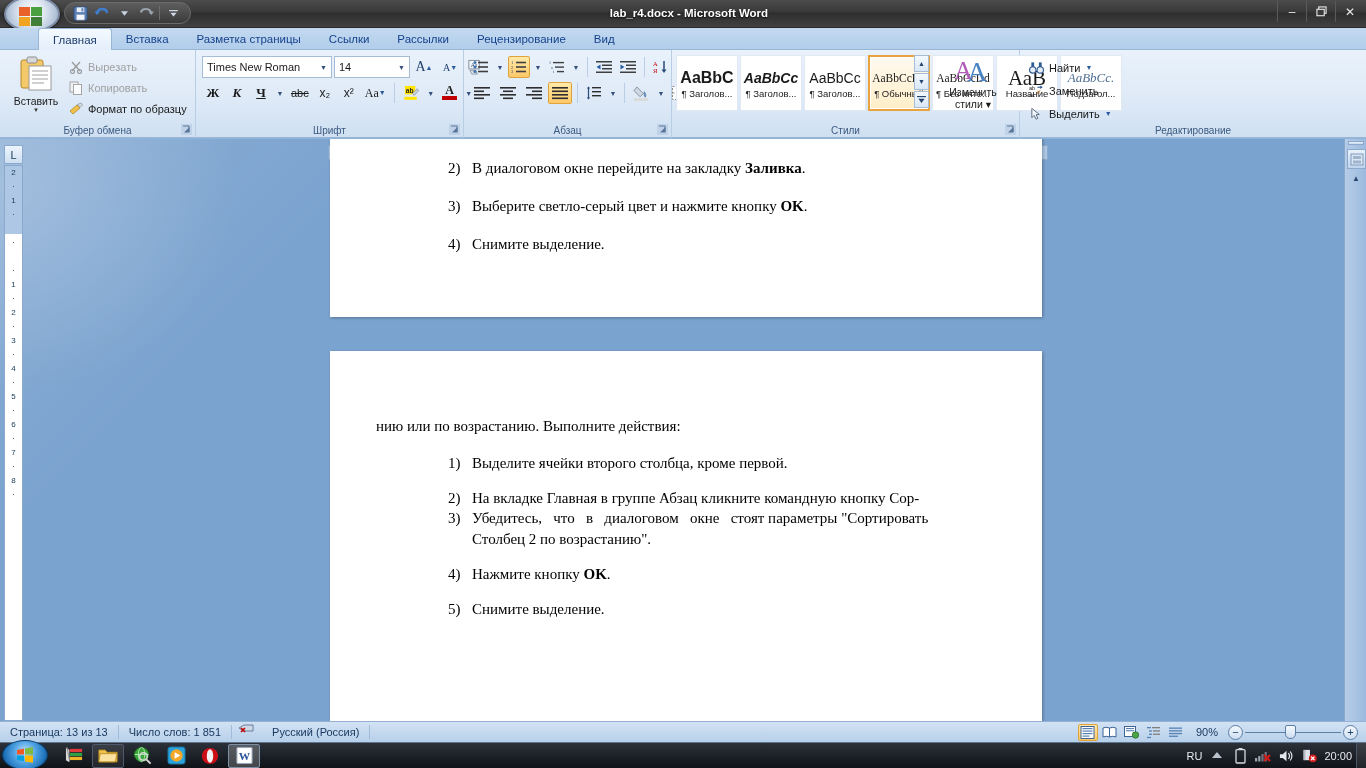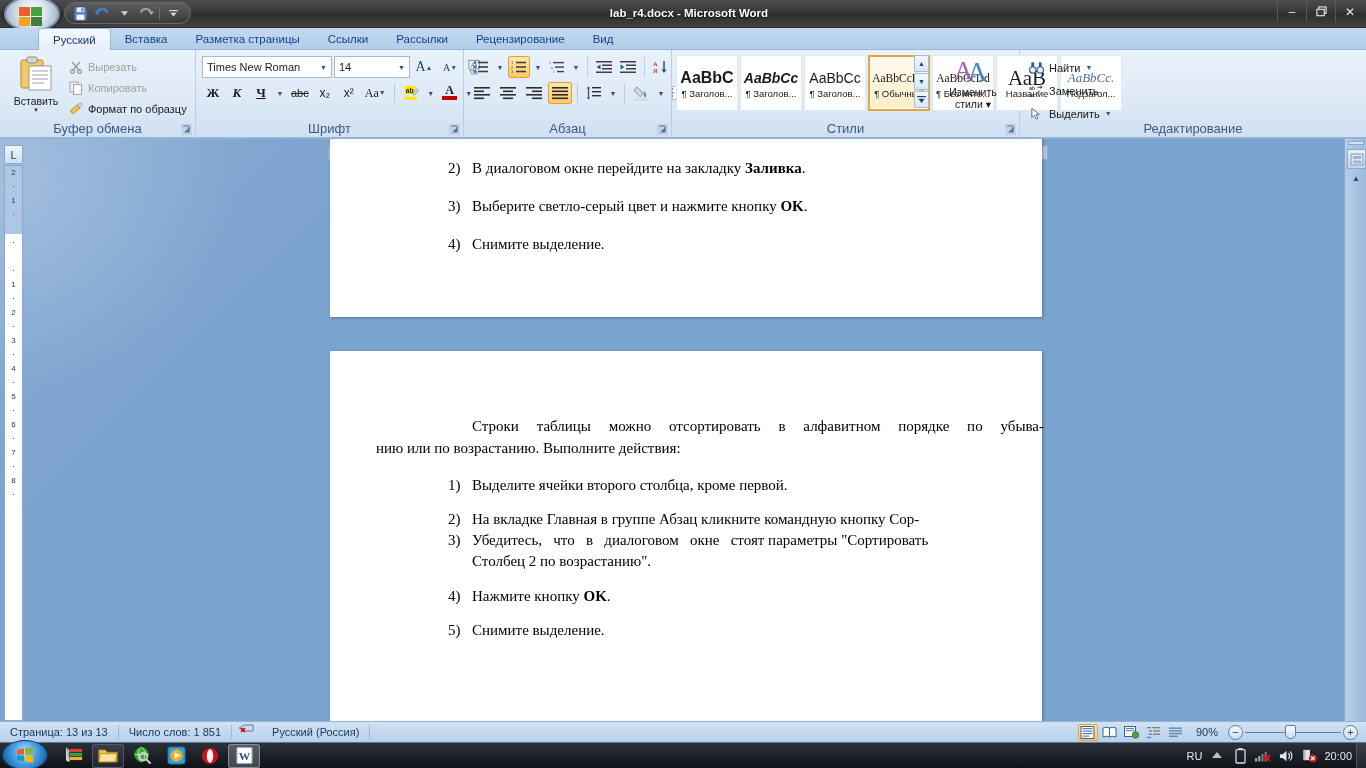--- a/index.html
+++ b/index.html
@@ -72,21 +72,21 @@
     position: absolute; left: 0; top: 50px; width: 1366px; height: 88px;
     background: linear-gradient(to bottom, #e9f2fb 0%, #dfeaf7 55%, #cfe0f2 100%);
     border-bottom: 1px solid #9bb6d4;
   }
   .group {
     position: absolute; top: 0; height: 88px;
     border-right: 1px solid #b9cde4;
   }
   .group-label {
     position: absolute; bottom: 2px; left: 0; width: 100%;
-    text-align: center; font-size: 13px; color: #3b5a80;
+    text-align: center; font-size: 10px; color: #3b5a80;
   }
   .dlg-launcher {
     position: absolute; bottom: 3px; right: 3px; width: 11px; height: 11px;
     cursor: pointer; opacity: .75;
   }
 
   
   #g-clipboard { left: 0; width: 196px; }
   .paste-big {
     position: absolute; left: 10px; top: 6px; width: 52px; text-align: center; cursor: pointer;
@@ -361,21 +361,21 @@
           <rect x="3" y="1" width="8" height="7" fill="none" stroke="#e8e8e8" stroke-width="1.2"></rect>
           <rect x="1" y="3.6" width="8" height="7" fill="#3b3b3b" stroke="#e8e8e8" stroke-width="1.2"></rect>
         </svg>
       </div>
       <div class="winbtn">✕</div>
     </div>
   </div>
 
   <div class="tabstrip">
     <div class="tabs">
-      <div class="tab active">Русский</div>
+      <div class="tab active">Главная</div>
       <div class="tab">Вставка</div>
       <div class="tab">Разметка страницы</div>
       <div class="tab">Ссылки</div>
       <div class="tab">Рассылки</div>
       <div class="tab">Рецензирование</div>
       <div class="tab">Вид</div>
     </div>
   </div>
 
   <div class="ribbon">
@@ -809,23 +809,20 @@
           <div class="doc-p numitem">
             <span class="num">4)</span>
             <span class="txt">Снимите выделение.</span>
           </div>
         </div>
       </div>
 
       <div class="page" id="page-cur">
         <div class="page-body" style="padding-top:68px">
 
-          <div class="doc-p body-para" style="text-indent:48px;margin-bottom:6px">
-            <span style="display:inline-block;width:100%;text-align:justify;text-align-last:justify">Строки таблицы можно отсортировать в алфавитном порядке по убыва-</span>
-          </div>
           <div class="doc-p" style="margin-bottom:21px">нию или по возрастанию. Выполните действия:</div>
 
           <div class="doc-p numitem" style="margin-bottom:19px">
             <span class="num">1)</span>
             <span class="txt">Выделите ячейки второго столбца, кроме первой.</span>
           </div>
 
           <div class="doc-p numitem" style="margin-bottom:5px">
             <span class="num">2)</span>
             <span class="txt">На вкладке Главная в группе Абзац кликните командную кнопку Сор-</span>

